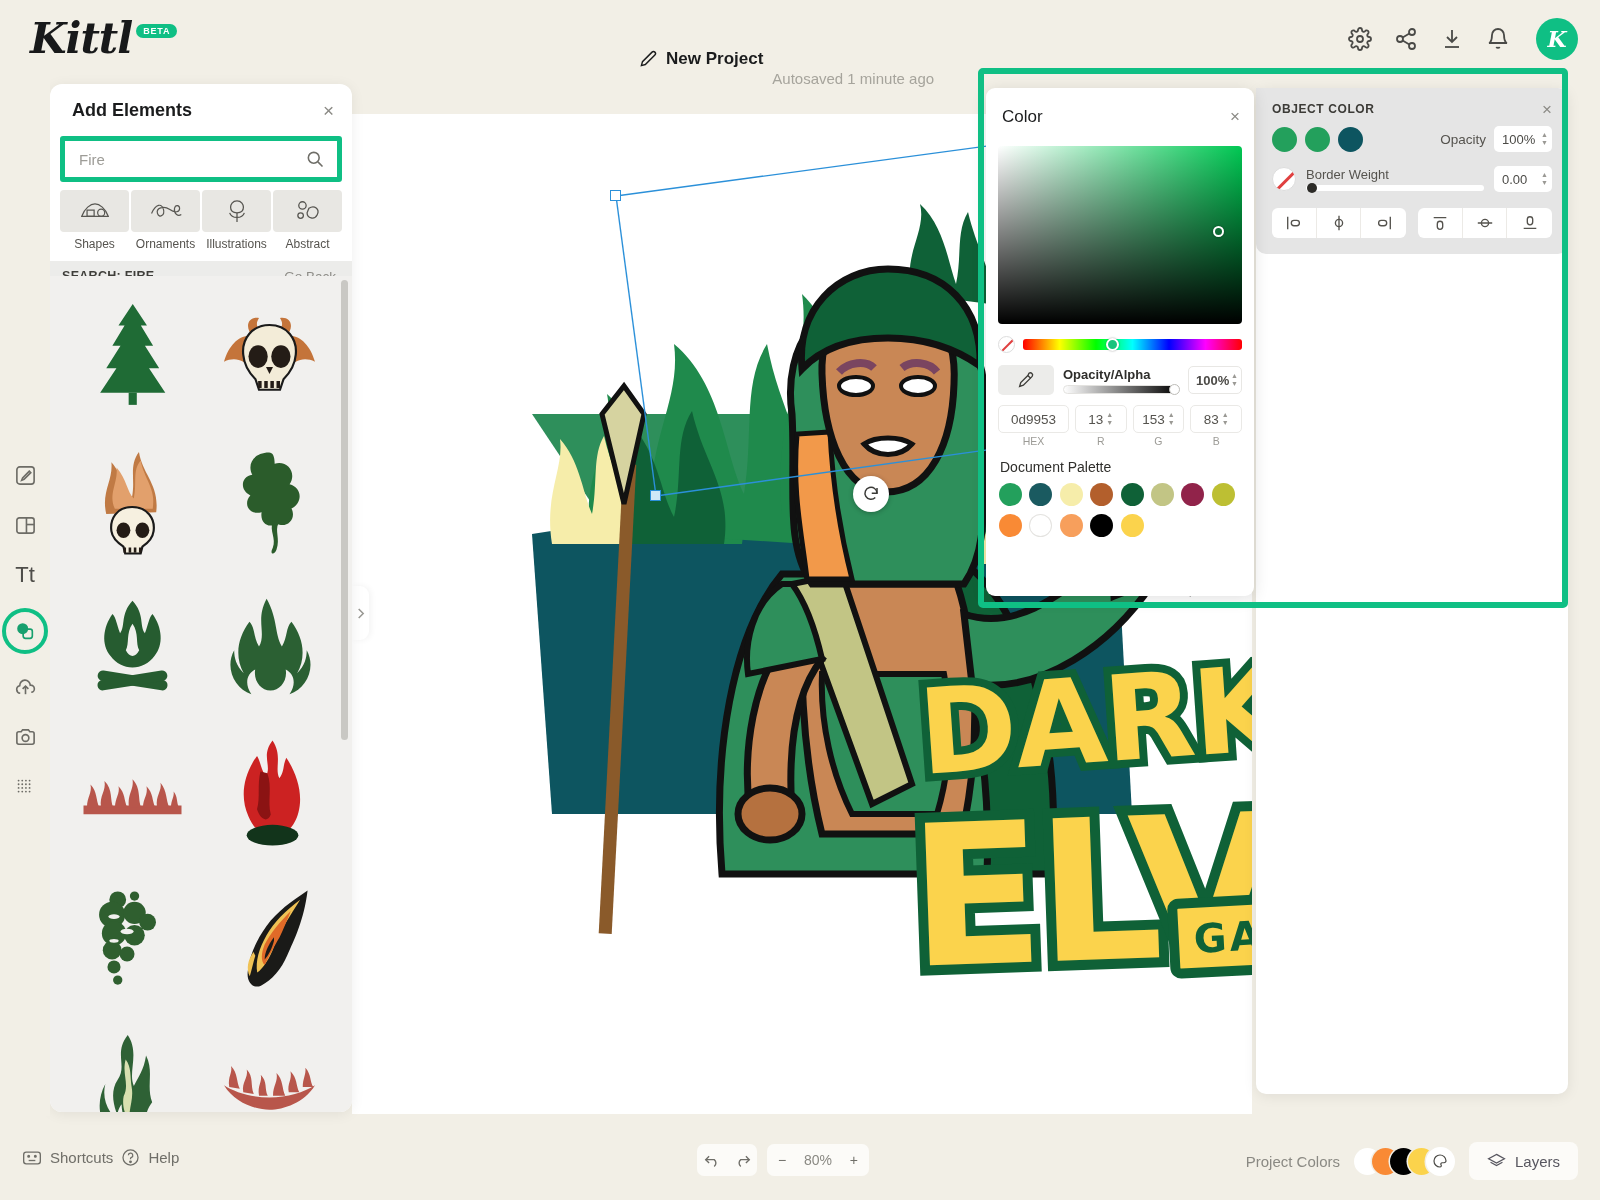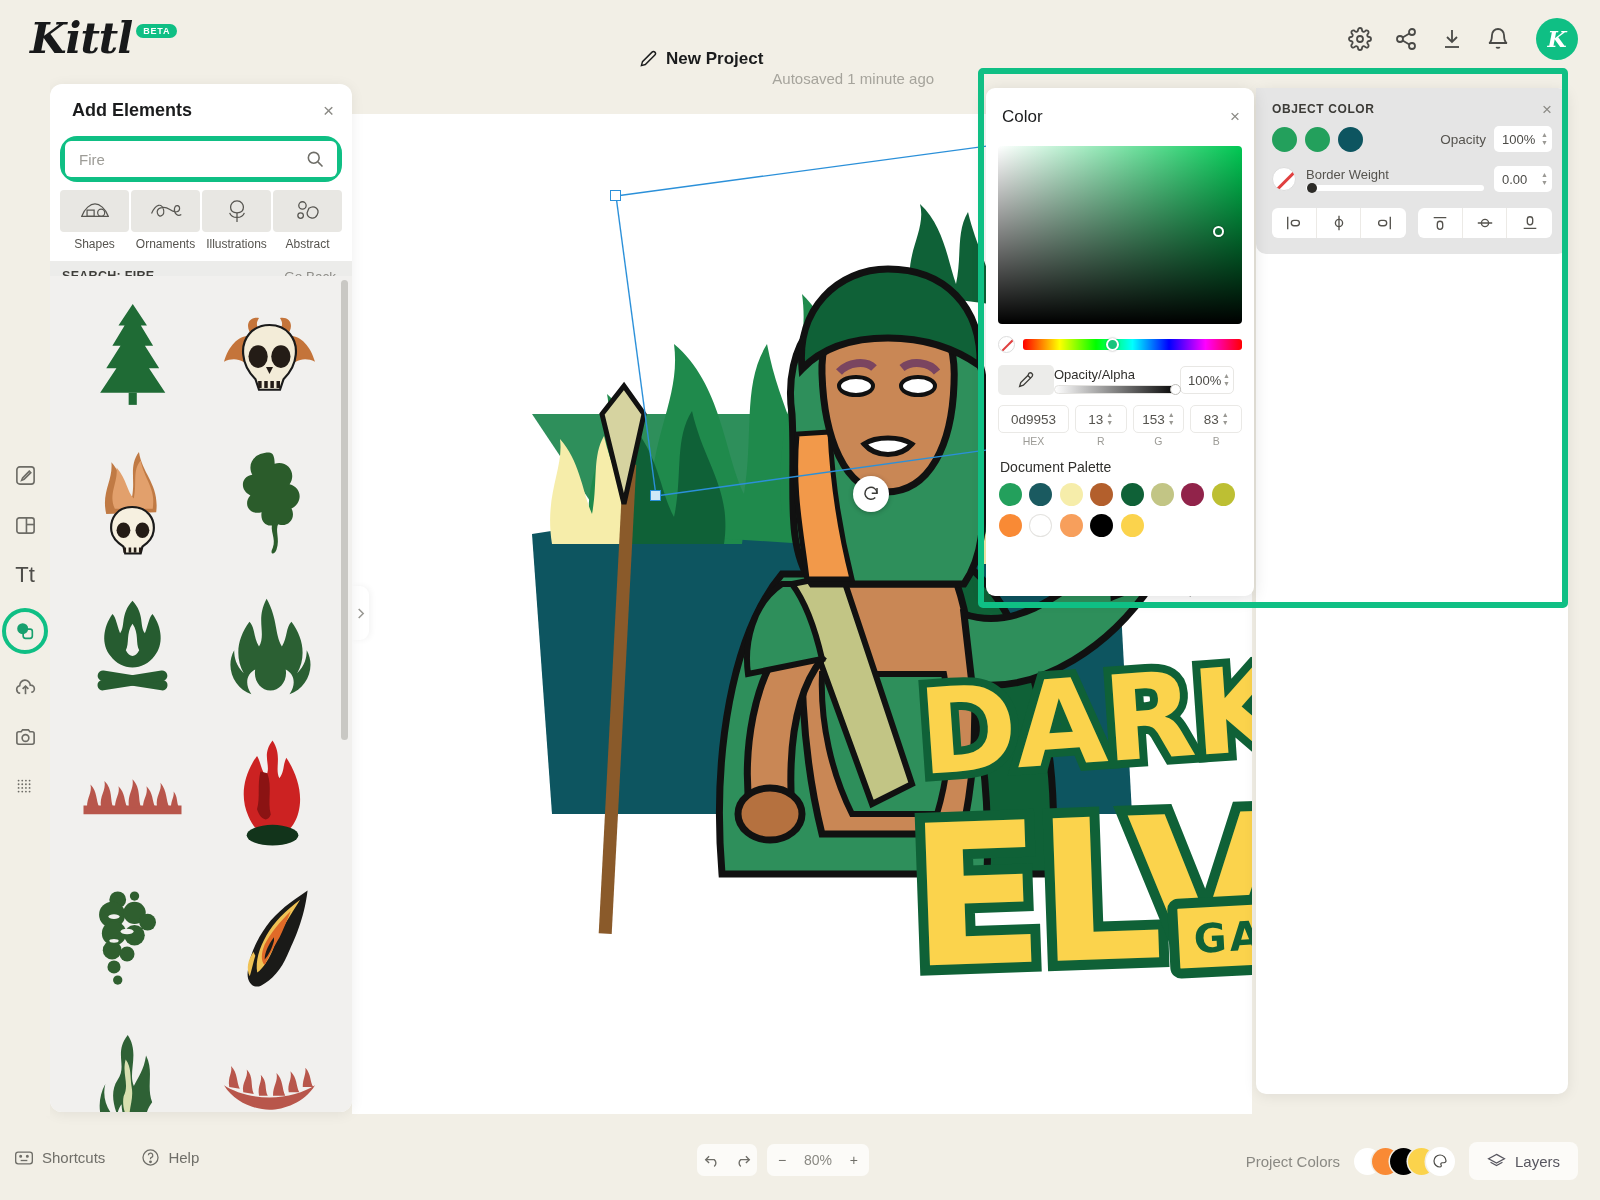--- a/index.html
+++ b/index.html
@@ -96,21 +96,21 @@
     box-shadow: 0 2px 14px rgba(0,0,0,.07);
     z-index: 35; overflow: hidden;
   }
   #panel-head {
     height: 52px; display: flex; align-items: center; justify-content: space-between;
     padding: 0 18px 0 22px;
   }
   #panel-title { font-size: 18px; font-weight: bold; color: #1b1c1d; }
   #panel-close { font-size: 19px; color: #8b8a85; cursor: pointer; line-height: 1;}
   #search-highlight {
-    margin: 0 10px; border: 5px solid #0fbf84; border-radius: 17px;
+    margin: 0 10px; border: 5px solid #0fbf84; border-radius: 3px;
     height: 46px; padding: 0;
     display: flex; align-items: center;
   }
   #search-box {
     flex: 1; height: 100%; background: #fff; display: flex; align-items: center;
     padding: 0 12px 0 14px; border-radius: 6px;
   }
   #search-input {
     flex: 1; border: none; outline: none; font-size: 15px; color: #4c4b47;
     font-family: "Liberation Sans", sans-serif; background: transparent;
@@ -246,21 +246,21 @@
     background: #e04040; transform: rotate(-45deg);
   }
   #cp-hue {
     flex: 1; height: 11px; border-radius: 3px; position: relative; cursor: pointer;
     background: linear-gradient(to right,#ff0000,#ffff00,#00ff00,#00ffff,#0000ff,#ff00ff,#ff0000);
   }
   #cp-hue-knob {
     position: absolute; left: 38%; top: -1px; width: 13px; height: 13px;
     border-radius: 50%; background: #19c37d; border: 2px solid #fff; box-shadow: 0 0 2px rgba(0,0,0,.4);
   }
-  #cp-alpha-row { display: flex; align-items: center; padding: 12px 20px 0 12px; }
+  #cp-alpha-row { display: flex; align-items: center; gap: 9px; padding: 12px 12px 0 12px; font-weight: bold; }
   #eyedropper-btn {
     width: 56px; height: 30px; background: #ececea; border-radius: 5px;
     display: flex; align-items: center; justify-content: center; color: #3d3c38; cursor: pointer;
   }
   #alpha-mid { flex: 1; }
   #alpha-label { font-size: 13px; color: #2f2e2b; margin-bottom: 3px; }
   #alpha-track {
     height: 9px; border-radius: 5px; position: relative;
     background: linear-gradient(to right, #fff, #000);
     border: 1px solid #e3e2df;
@@ -290,21 +290,21 @@
     gap: 8px 0px;
   }
   .pal-dot { width: 23px; height: 23px; border-radius: 50%; cursor: pointer; }
   .pal-dot.white-dot { box-shadow: inset 0 0 0 1px #e4e3e0; }
 
   
   #bottom-bar {
     position: absolute; left: 0; bottom: 0; width: 1600px; height: 84px;
     background: #f2efe6; z-index: 30;
   }
-  #bb-left { position: absolute; left: 14px; top: 32px; display: flex; align-items: center; gap: 36px; }
+  #bb-left { position: absolute; left: 22px; top: 32px; display: flex; align-items: center; gap: 8px; }
   .bb-link { display: flex; align-items: center; gap: 8px; color: #6f6e68; font-size: 15px; cursor: pointer;}
   #bb-center { position: absolute; left: 697px; top: 28px; display: flex; align-items: center; gap: 10px; }
   #undo-redo {
     background: #fcfbf8; border-radius: 7px; height: 32px; width: 60px;
     display: flex; align-items: center; justify-content: space-around; color: #6f6e68; cursor: pointer;
   }
   #zoom-ctl {
     background: #fcfbf8; border-radius: 7px; height: 32px; width: 102px;
     display: flex; align-items: center; justify-content: space-between;
     padding: 0 11px; color: #6f6e68; font-size: 14px;

